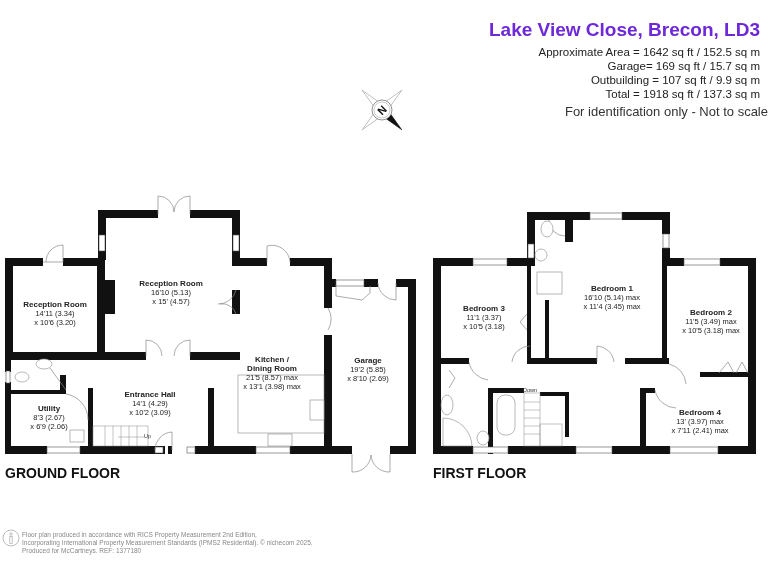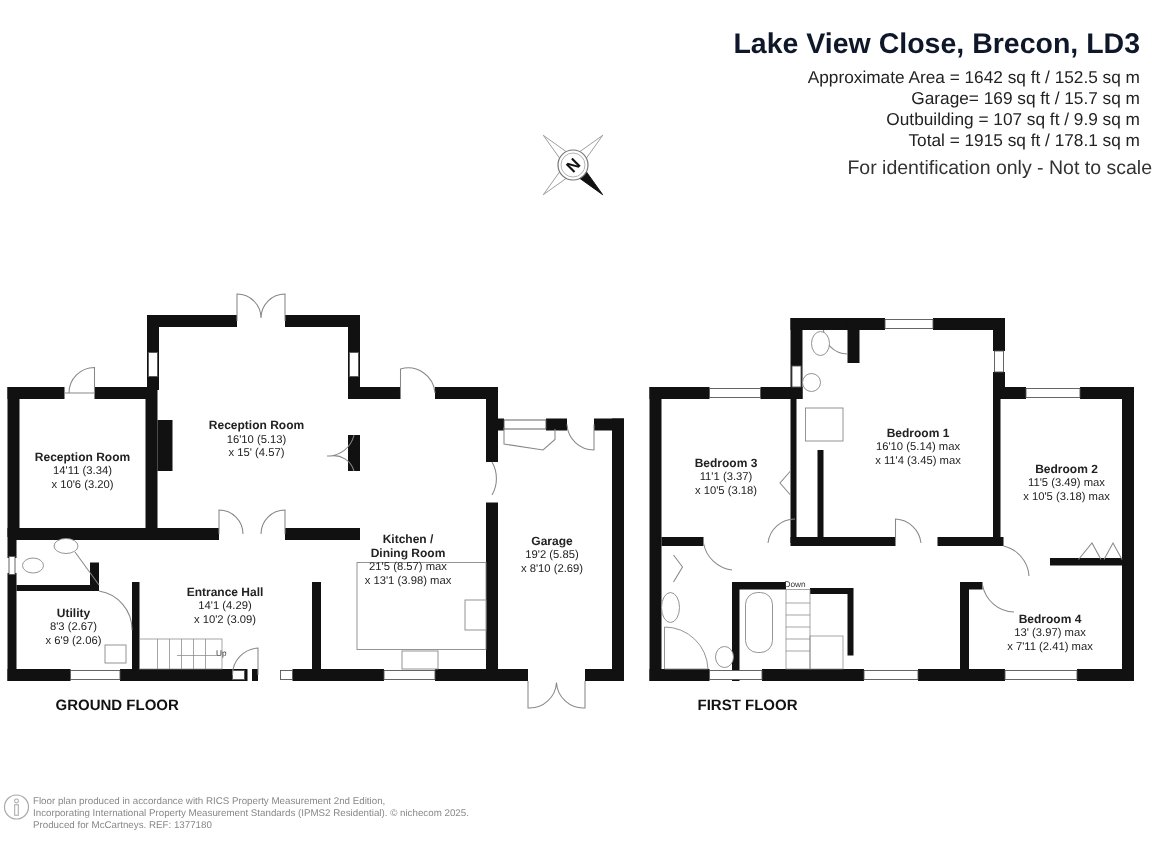--- a/index.html
+++ b/index.html
@@ -1,36 +1,36 @@
 <!DOCTYPE html>
 <html><head>
 <meta charset="utf-8">
 <style>
   html, body { margin:0; padding:0; background:#ffffff; }
   body { width:768px; height:576px; position:relative; overflow:hidden; font-family:"Liberation Sans", sans-serif; color:#222; }
   .abs { position:absolute; }
-  .title { right:8px; top:19px; font-size:19px; font-weight:bold; color:#0f172a; white-space:nowrap; text-align:right; }
+  .title { right:8px; top:19px; font-size:19px; font-weight:bold; color:#6d28d9; white-space:nowrap; text-align:right; }
   .area-line { right:8px; font-size:11.5px; color:#222; white-space:nowrap; text-align:left; }
   .note { right:0; top:104px; font-size:13px; color:#333; white-space:nowrap; }
   .room-label { position:absolute; text-align:center; font-size:7.5px; line-height:9px; color:#222; white-space:nowrap; transform:translateX(-50%); }
   .room-label .rn { font-weight:bold; font-size:8px; }
-  .floor-label { font-size:10px; font-weight:bold; color:#111;margin-left:32px; }
+  .floor-label { font-size:14px; font-weight:bold; color:#111; }
   .footer { left:22px; top:531px; font-size:6.5px; line-height:8px; color:#888; }
   .footer-icon { left:2px; top:529px; width:18px; height:18px; }
   .small { font-size:5.5px; color:#333; }
   svg.plan { position:absolute; left:0; top:0; }
 </style>
 </head>
 <body>
 
 <div class="abs title">Lake View Close, Brecon, LD3</div>
 <div class="abs area-line" style="top:46px">Approximate Area = 1642 sq ft / 152.5 sq m</div>
 <div class="abs area-line" style="top:60px">Garage= 169 sq ft / 15.7 sq m</div>
 <div class="abs area-line" style="top:74px">Outbuilding = 107 sq ft / 9.9 sq m</div>
-<div class="abs area-line" style="top:88px">Total = 1915 sq ft / 178.1 sq m</div>
+<div class="abs area-line" style="top:88px">Total = 1918 sq ft / 137.3 sq m</div>
 <div class="abs note">For identification only - Not to scale</div>
 
 <svg class="abs" style="left:352px;top:80px" width="60" height="60" viewBox="0 0 60 60">
   <g transform="rotate(-45 30 30)" stroke="#999" stroke-width="0.6" fill="#fff">
     <polygon points="30,2 34,26 30,30 26,26"></polygon>
     <polygon points="58,30 34,34 30,30 34,26"></polygon>
     <polygon points="2,30 26,26 30,30 26,34"></polygon>
     <polygon points="30,30 34,34 30,58 26,34" fill="#111" stroke="#111"></polygon>
   </g>
   <circle cx="30" cy="30" r="10" fill="#fff" stroke="#777" stroke-width="0.8"></circle>

